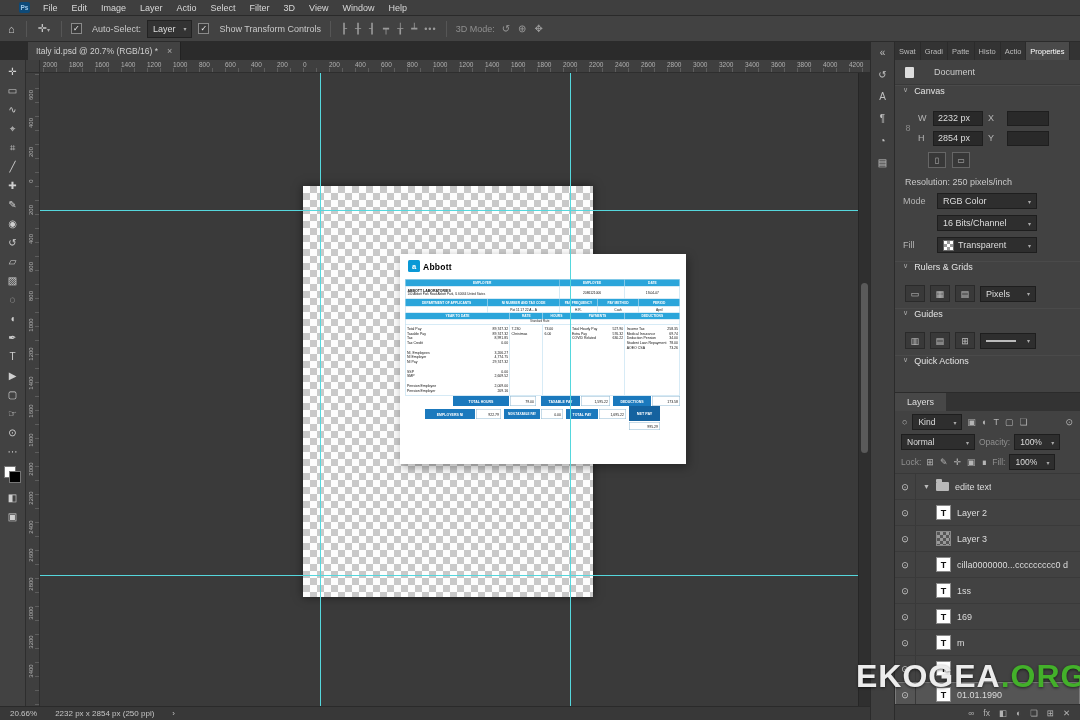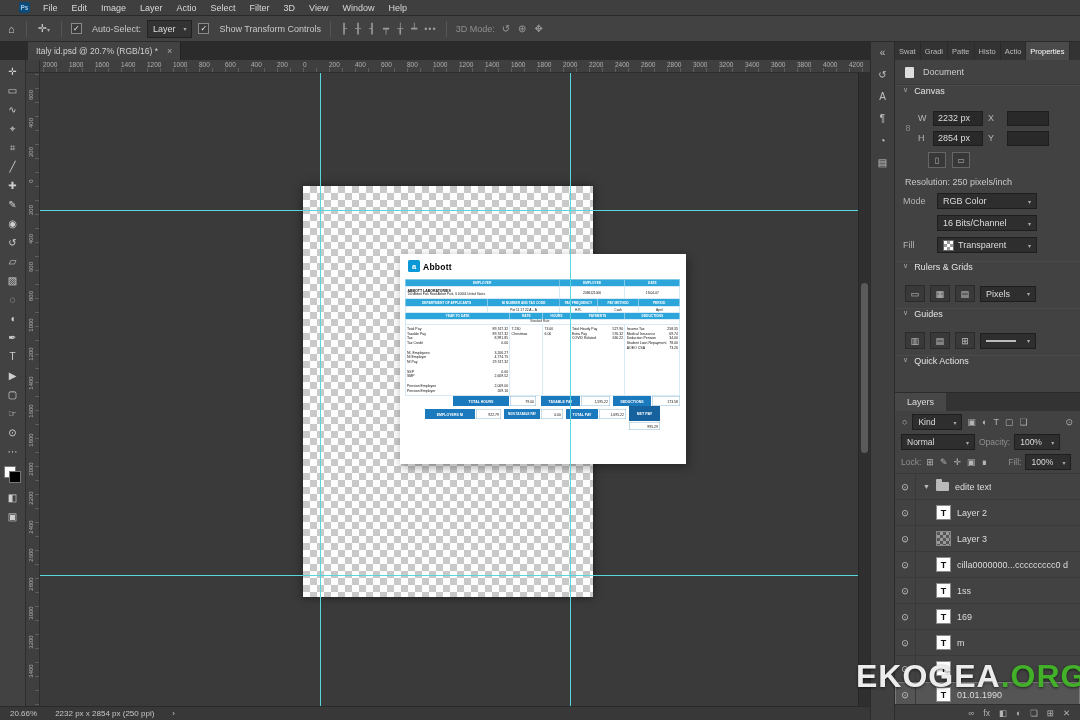--- a/index.html
+++ b/index.html
@@ -120,21 +120,21 @@
 
   
   #panels{position:absolute;left:894px;top:42px;width:186px;height:678px;background:#424242;
     border-left:1px solid #2b2b2b;display:flex;flex-direction:column;box-sizing:border-box}
   #ptabs{height:18px;background:#333;display:flex;font-size:7.5px;color:#bbb;flex:0 0 auto}
   .ptab{padding:0 4px;display:flex;align-items:center;border-right:1px solid #2b2b2b;
     overflow:hidden;white-space:nowrap}
   .ptab.active{background:#4a4a4a;color:#fff}
 
   #props{flex:0 0 332px;color:#ccc;font-size:9px;overflow:hidden;border-bottom:1px solid #2b2b2b}
-  .doc-row{height:24px;display:flex;align-items:center;gap:9px;padding:0 10px;border-bottom:1px solid #383838}
+  .doc-row{height:24px;display:flex;align-items:center;gap:20px;padding:0 10px;border-bottom:1px solid #383838}
   .page-ic{width:9px;height:11px;background:#ddd;border-radius:1px}
   .sec-h{height:20px;display:flex;gap:6px;padding:0 8px;color:#e3e3e3;
     border-top:1px solid #4a4a4a}
   .chev{font-size:7px;color:#aaa}
   .wh-grid{padding:2px 8px;display:grid;grid-template-columns:10px 10px 50px 14px 42px;
     grid-auto-rows:20px;align-items:center;column-gap:5px}
   .chain{grid-row:1/3;color:#8a8a8a;font-size:9px;text-align:center}
   .fld{height:15px;background:#292929;border:1px solid #1e1e1e;display:flex;align-items:center;
     padding:0 4px;color:#ddd;box-sizing:border-box}
   .fld.empty{color:#777}
@@ -644,21 +644,21 @@
         <span class="caret">▾</span>
       </span>
     </div>
     <div class="lc-row">
       <span class="dim">Lock:</span>
       <span class="lc-ic">⊞</span>
       <span class="lc-ic">✎</span>
       <span class="lc-ic">✛</span>
       <span class="lc-ic">▣</span>
       <span class="lc-ic">∎</span>
-      <span class="dim" style="margin-left:16px">Fill:</span>
+      <span class="dim" style="margin-left:0">Fill:</span>
       <span class="select dim" style="width:46px">
         <span>100%</span>
         <span class="caret">▾</span>
       </span>
     </div>
   </div>
   <div id="layers-list">
       <div class="layer-row">
         <span class="eye-cell">⊙</span>
         <span class="grp-chev">▼</span>

